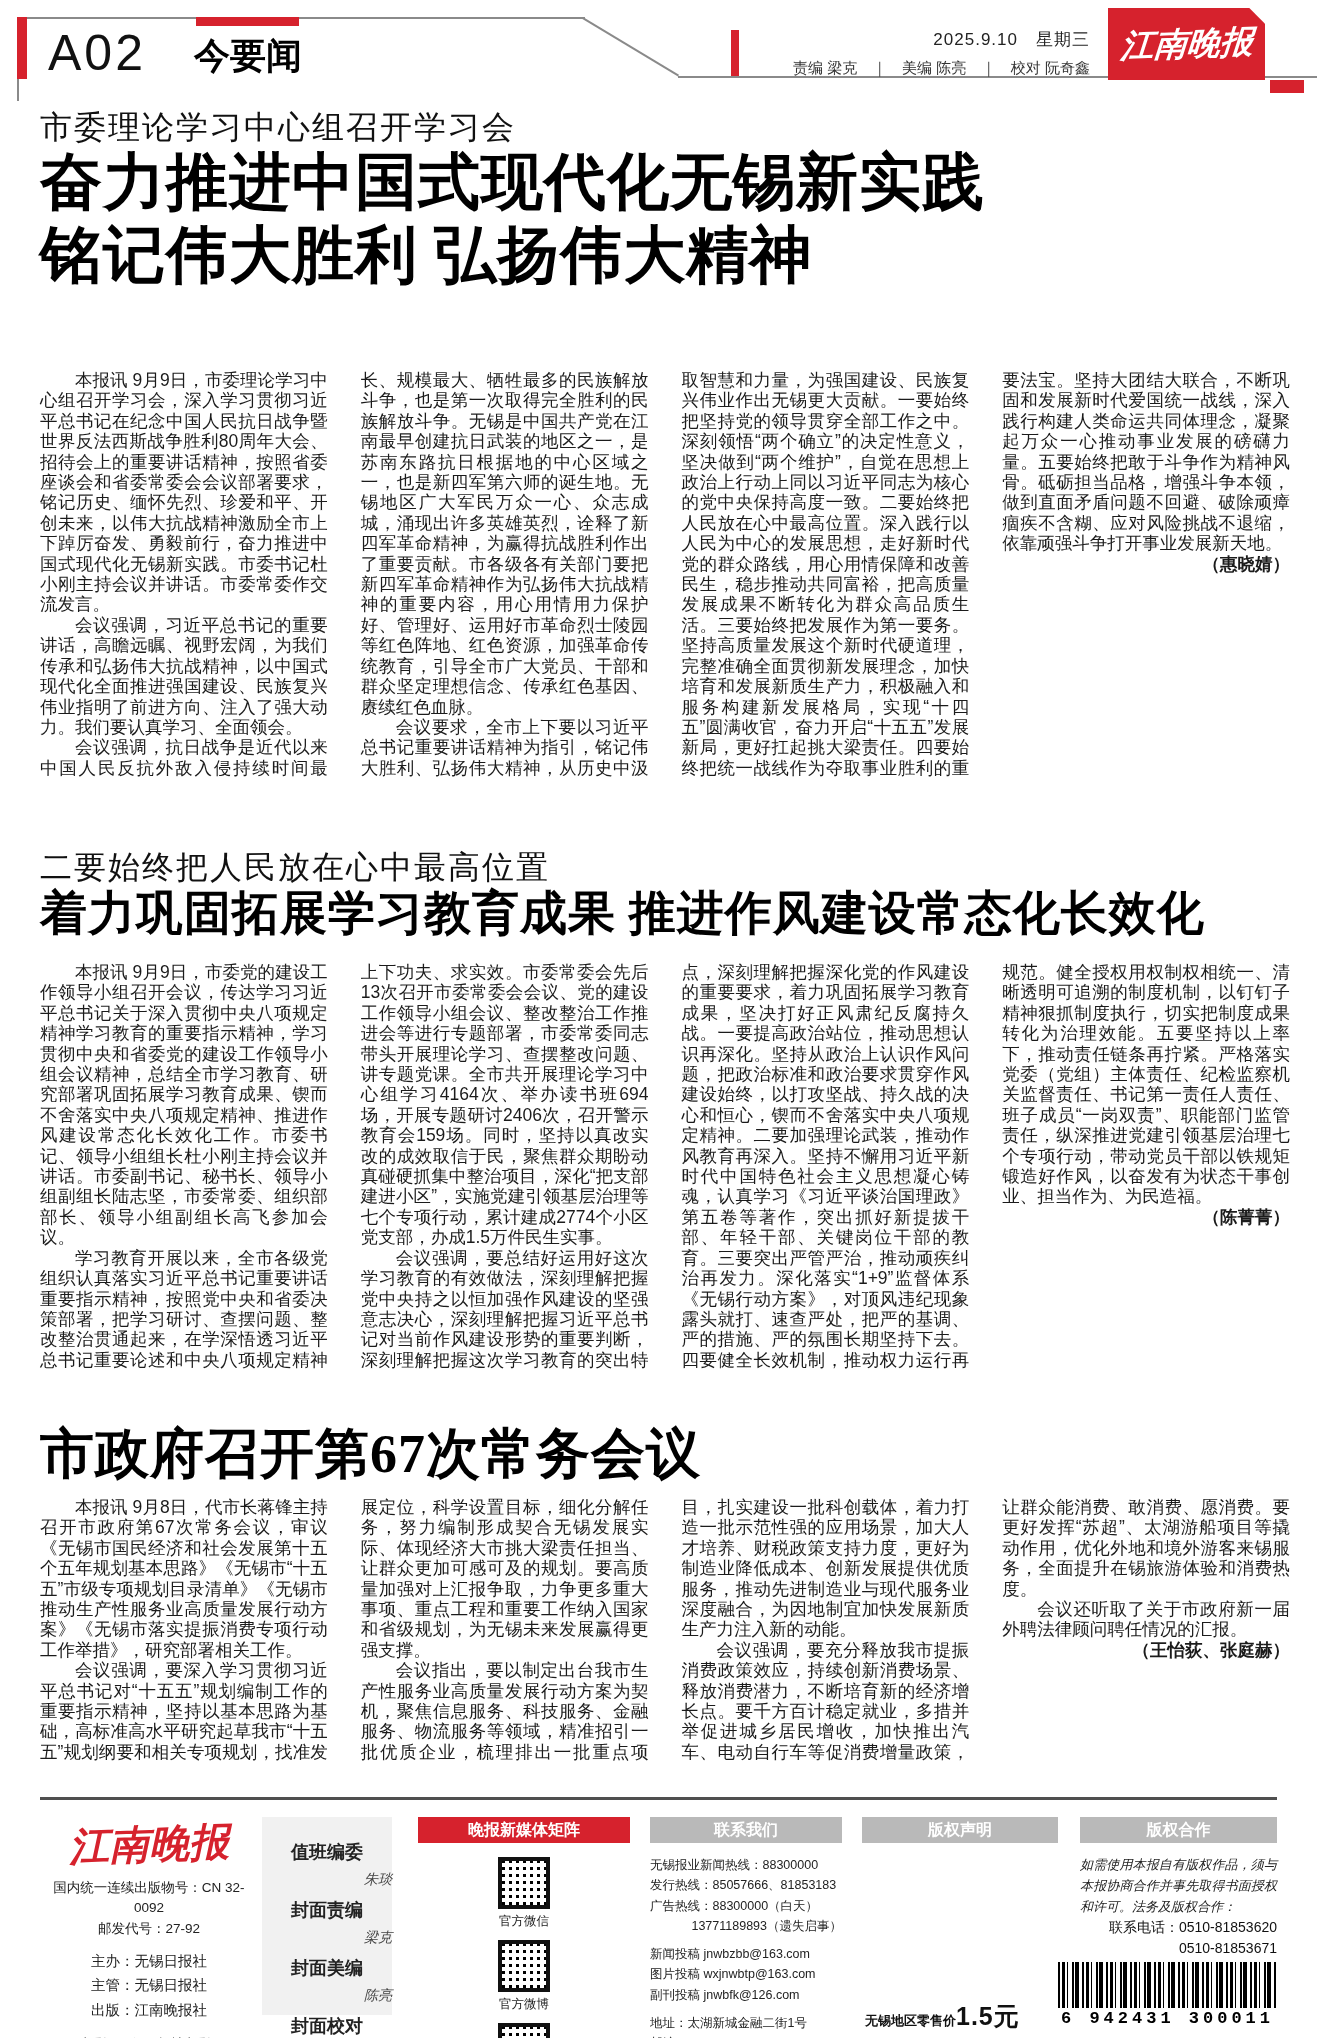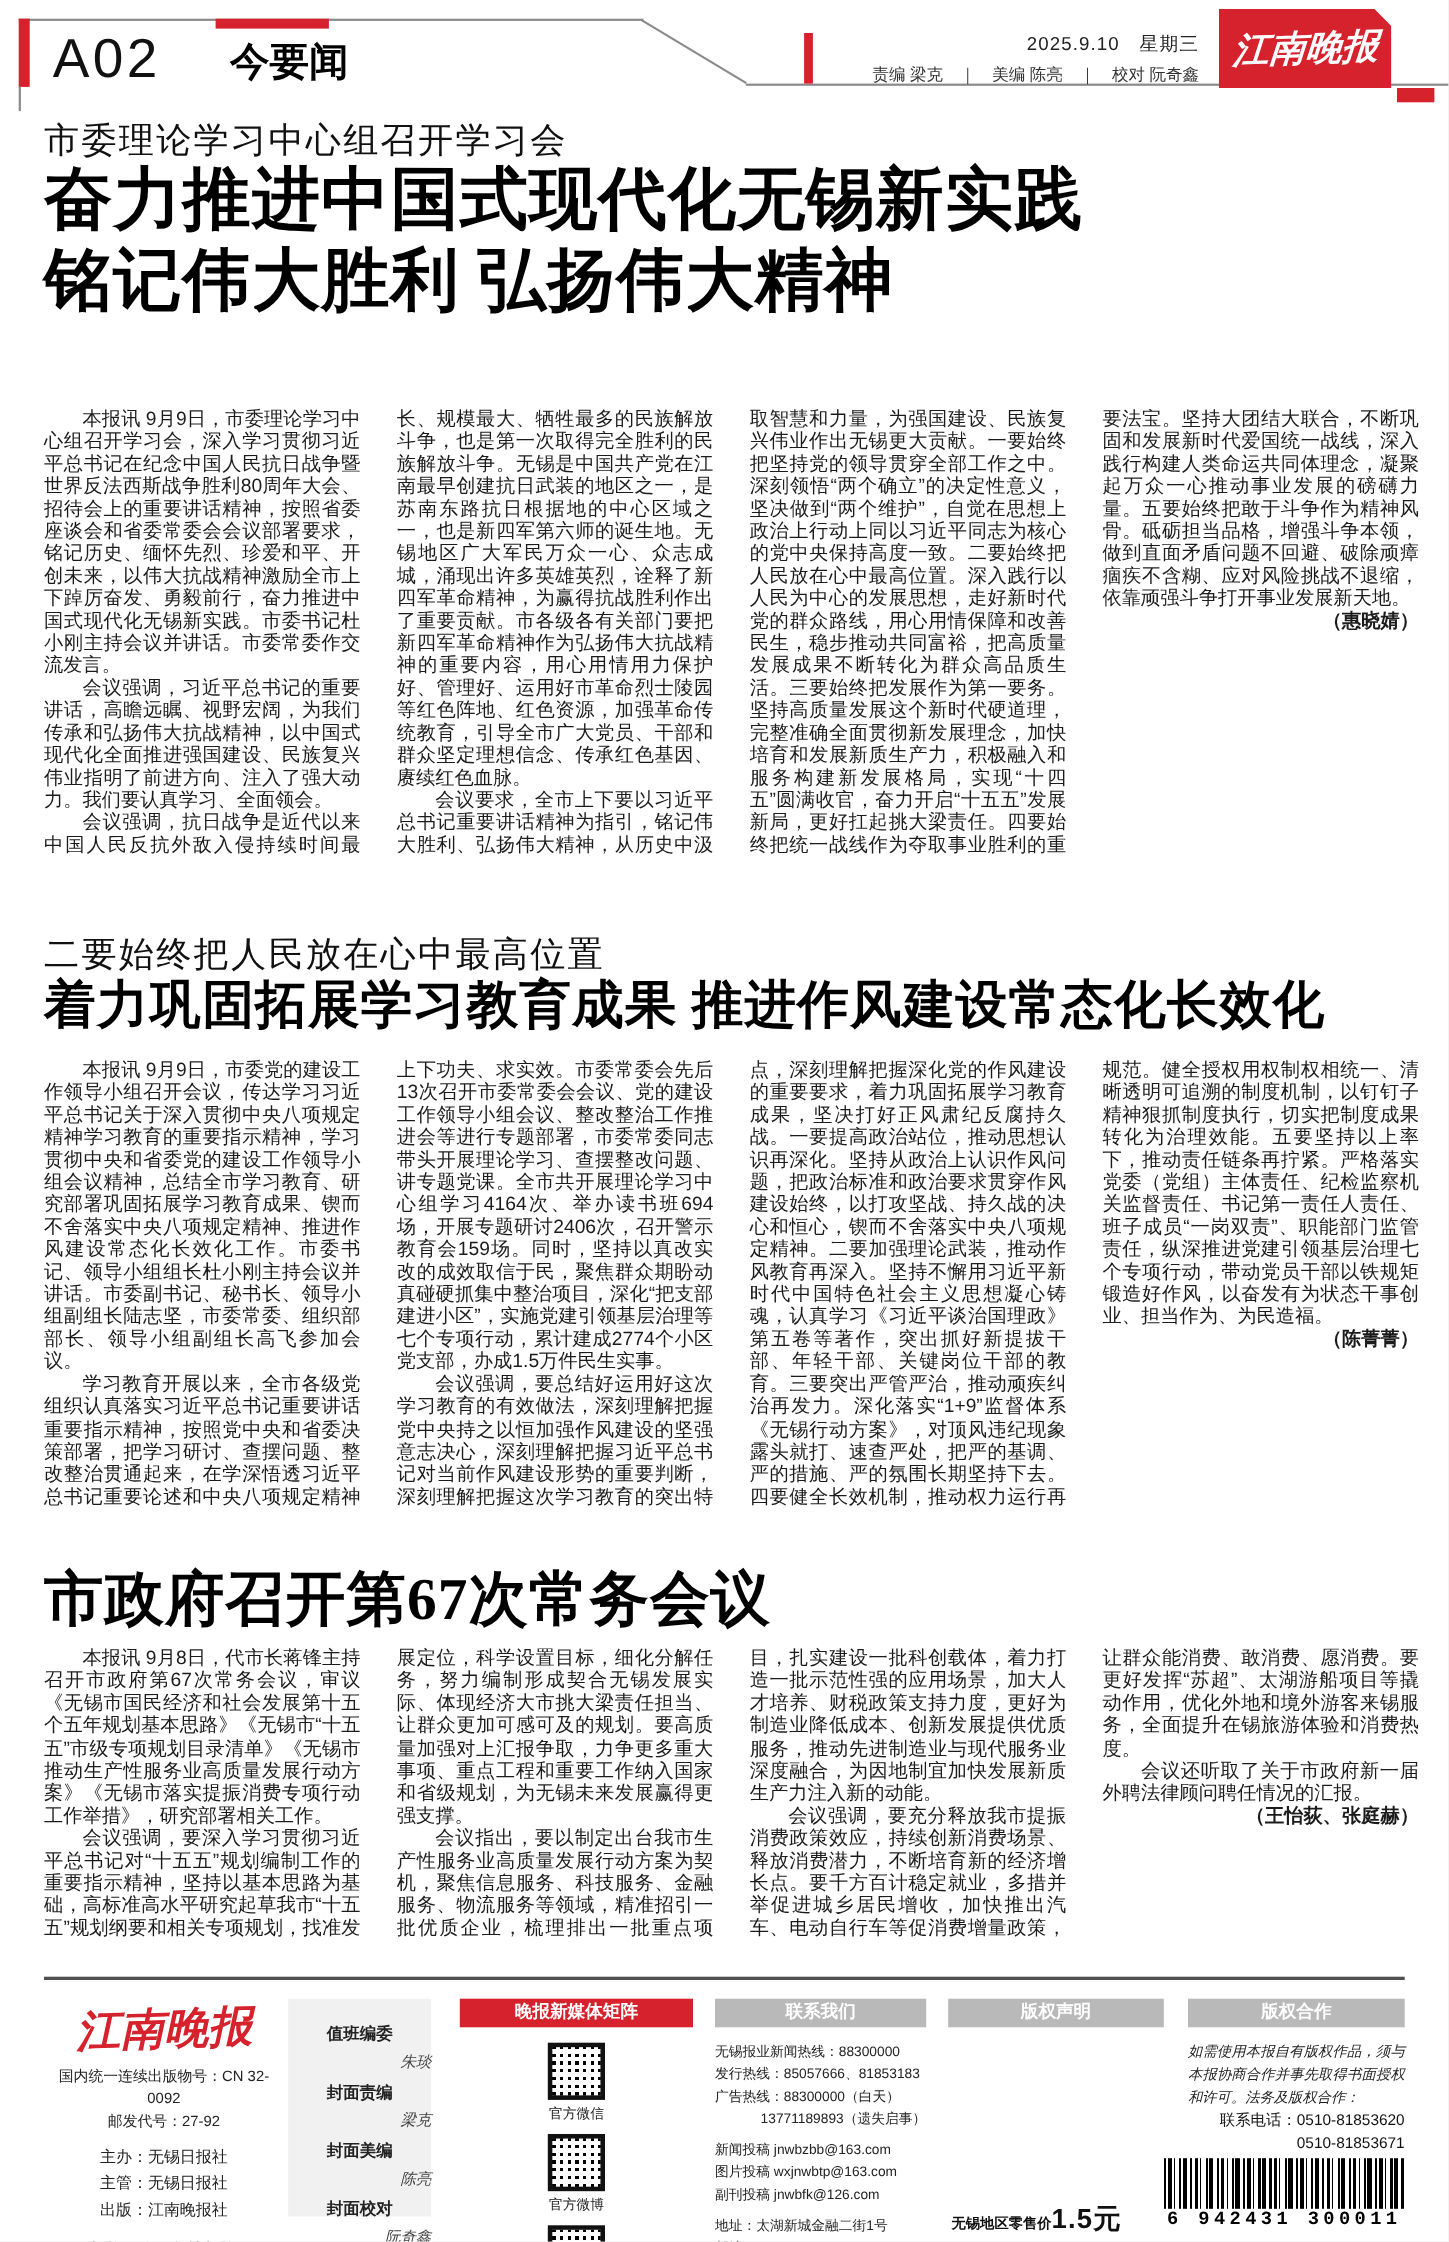--- a/index.html
+++ b/index.html
@@ -7,21 +7,21 @@
         font-family:"Liberation Sans","DejaVu Sans",sans-serif;color:#1a1a1a;}
   
   .hdr-rule-top{position:absolute;left:17px;top:17px;width:568px;height:2px;background:#8a8a8a;}
   .hdr-diag{position:absolute;left:583px;top:17px;width:112px;height:2px;background:#8a8a8a;
             transform:rotate(31deg);transform-origin:left top;}
   .hdr-rule-bottom{position:absolute;left:678px;top:76px;width:639px;height:2px;background:#8a8a8a;}
   .hdr-vbar-left{position:absolute;left:17px;top:17px;width:10px;height:62px;background:#d6222d;}
   .hdr-vtail-left{position:absolute;left:17px;top:79px;width:2px;height:22px;background:#8a8a8a;}
   .hdr-pagenum{position:absolute;left:48px;top:24px;font-size:50px;font-weight:300;letter-spacing:3px;color:#111;}
   .hdr-red-strip{position:absolute;left:196px;top:17px;width:103px;height:9px;background:#d6222d;}
-  .hdr-section{position:absolute;left:209px;top:32px;font-size:36px;font-weight:bold;color:#000;}
+  .hdr-section{position:absolute;left:194px;top:32px;font-size:36px;font-weight:bold;color:#000;}
   .hdr-vbar-right{position:absolute;left:731px;top:30px;width:8px;height:46px;background:#d6222d;}
   .hdr-meta{position:absolute;left:750px;top:28px;width:340px;text-align:right;}
   .hdr-date{font-size:17px;color:#222;letter-spacing:1px;}
   .hdr-editors{margin-top:8px;font-size:15px;color:#333;}
   .hdr-logo{position:absolute;left:1108px;top:8px;width:157px;height:72px;background:#d6222d;
             clip-path:polygon(0 0,90% 0,100% 22%,100% 100%,0 100%);
             display:flex;align-items:center;justify-content:center;}
   .hdr-logo span{color:#fff;font-size:33px;font-weight:bold;font-style:italic;
                  font-family:"Liberation Serif","DejaVu Serif",serif;transform:skewX(-6deg) rotate(-2deg);}
   .hdr-logo-tail{position:absolute;left:1270px;top:80px;width:34px;height:13px;background:#d6222d;}
@@ -44,21 +44,21 @@
   .ft-col{position:absolute;top:1817px;}
   .ft-masthead{left:40px;width:218px;text-align:center;}
   .ft-logo{color:#d6222d;font-size:40px;font-weight:bold;font-style:italic;
            font-family:"Liberation Serif","DejaVu Serif",serif;transform:rotate(-2deg);margin-bottom:6px;}
   .ft-line-s{font-size:13.5px;color:#222;line-height:1.5;}
   .ft-line-m{font-size:14.5px;color:#222;line-height:1.7;}
   .ft-line-i{font-size:13px;color:#333;line-height:1.65;font-style:italic;
              font-family:"Liberation Serif","DejaVu Serif",serif;}
   .ft-gap{height:10px;}
   .ft-duty{left:262px;width:130px;height:198px;background:#f1f1f1;text-align:center;padding-top:14px;box-sizing:border-box;}
-  .ft-duty .lbl{font-size:15px;color:#222;font-weight:bold;margin-top:9px;}
+  .ft-duty .lbl{font-size:18px;color:#222;font-weight:bold;margin-top:9px;}
   .ft-duty .nm{font-size:14px;color:#444;margin-top:7px;font-style:italic;
                font-family:"Liberation Serif","DejaVu Serif",serif;text-align:right;}
   .banner{height:26px;line-height:26px;text-align:center;color:#fff;font-size:16px;font-weight:bold;}
   .banner-red{background:#d6222d;}
   .banner-gray{background:#b9b9b9;}
   .ft-media{left:418px;width:212px;}
   .qr-grid{display:grid;grid-template-columns:repeat(1,1fr);gap:10px 12px;margin-top:14px;}
   .qr-cell{text-align:center;}
   .qr{width:52px;height:52px;margin:0 auto;border:4px solid #111;box-sizing:border-box;
       background:

